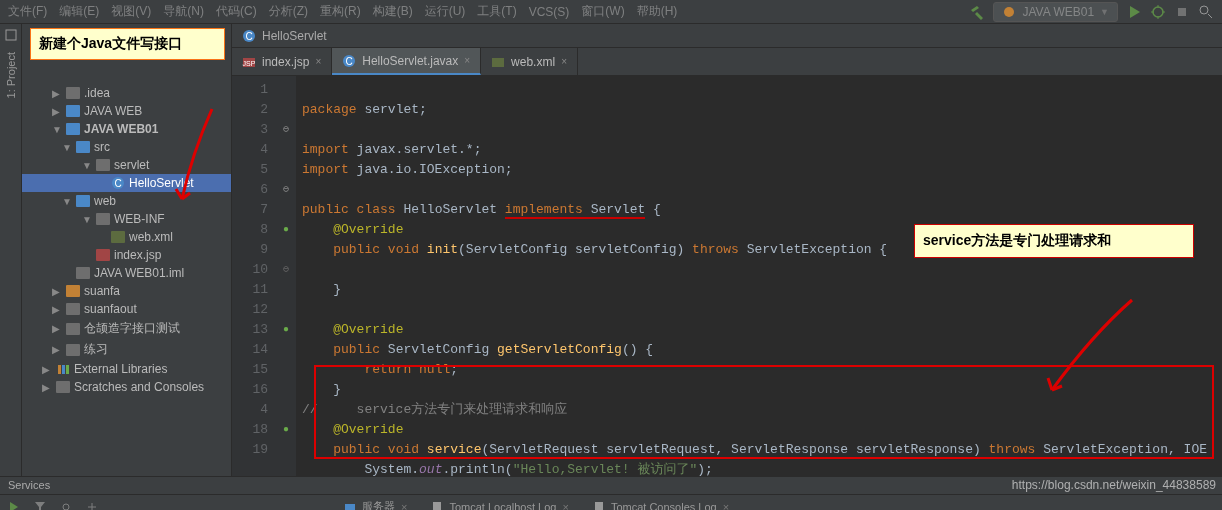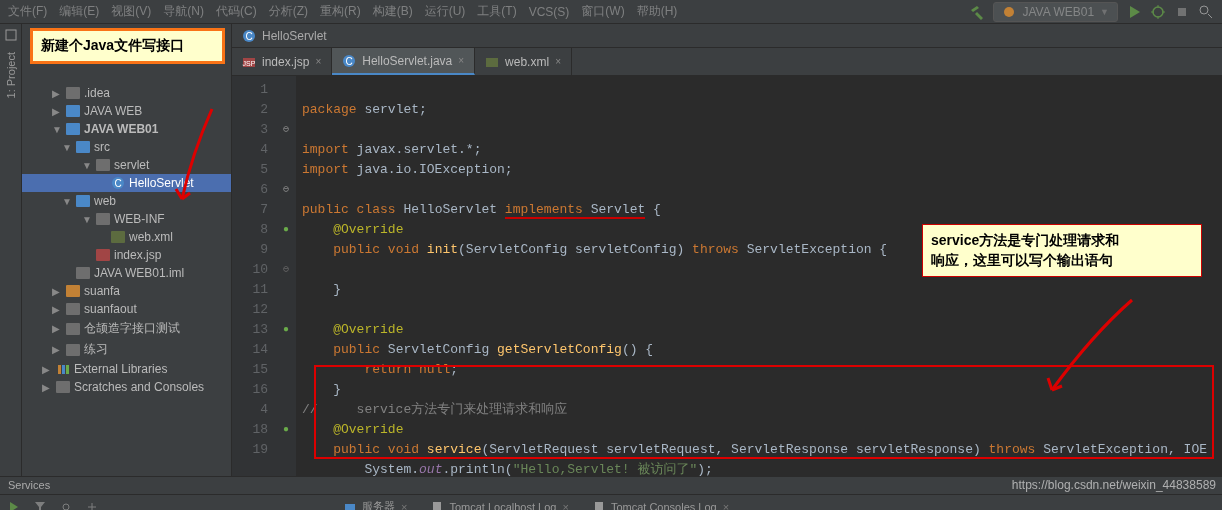--- a/index.html
+++ b/index.html
@@ -6,21 +6,21 @@
 body { font-family:"Segoe UI","Microsoft YaHei",Arial,sans-serif; font-size:12px; background:#3c3f41; color:#bbb; overflow:hidden; width:1222px; height:510px; position:relative; }
 .topbar { height:24px; background:#3c3f41; border-bottom:1px solid #2b2b2b; display:flex; align-items:center; padding:0 8px; gap:12px; color:#aaa; }
 .topbar span { opacity:.6; }
 .topbar-right { margin-left:auto; display:flex; align-items:center; gap:8px; }
 .hammer-run { display:flex; align-items:center; gap:6px; background:#4c5052; border:1px solid #555; border-radius:3px; padding:2px 8px; }
 .topbar-right .icon { width:16px; height:16px; opacity:.7; }
 .main { display:flex; height:452px; }
 .leftgut { width:22px; background:#3c3f41; border-right:1px solid #2b2b2b; display:flex; flex-direction:column; align-items:center; padding-top:4px; gap:10px; }
 .leftgut .v { writing-mode:vertical-rl; transform:rotate(180deg); font-size:11px; color:#999; }
 .sidebar { width:210px; background:#3c3f41; border-right:1px solid #2b2b2b; position:relative; }
-.note { position:absolute; top:4px; left:8px; width:195px; background:#ffffcc; border:3px solid #f97316; color:#000; font-size:14px; font-weight:bold; padding:6px 8px; z-index:5; }
+.note { position:absolute; top:4px; left:8px; width:195px; background:#ffffcc; border:1px solid #f97316; color:#000; font-size:14px; font-weight:bold; padding:6px 8px; z-index:5; }
 .tree { padding-top:60px; }
 .tree .item { display:flex; align-items:center; gap:4px; padding:2px 4px; white-space:nowrap; }
 .tree .item.sel { background:#4b6eaf; color:#fff; }
 .tree .ind0 { padding-left:20px; } .tree .ind1 { padding-left:30px; } .tree .ind2 { padding-left:40px; } .tree .ind3 { padding-left:60px; } .tree .ind4 { padding-left:75px; }
 .arr { display:inline-block; width:10px; color:#888; font-size:10px; }
 .fico { width:14px; height:12px; background:#8a7a5c; border-radius:1px; display:inline-block; }
 .fico.blue { background:#4a88c7; }
 .fico.orange { background:#c28135; }
 .fico.xml { background:#5c6b3f; }
 .fico.jsp { background:#a14545; }
@@ -32,21 +32,21 @@
 .tab { display:flex; align-items:center; gap:6px; padding:0 10px; color:#bbb; border-right:1px solid #2b2b2b; position:relative; }
 .tab.active { background:#515658; border-bottom:2px solid #4a88c7; }
 .tab .x { color:#888; font-size:10px; }
 .code-area { flex:1; display:flex; background:#2b2b2b; font-family:"Consolas","Courier New",monospace; font-size:13px; position:relative; overflow:hidden; }
 .gutter { width:44px; background:#313335; text-align:right; padding:4px 8px 0 0; color:#606366; line-height:20px; }
 .gut-ico { width:20px; background:#313335; padding-top:4px; line-height:20px; text-align:center; color:#666; font-size:10px; }
 .code { flex:1; padding:4px 9px 0 6px; line-height:20px; color:#a9b7c6; white-space:pre; }
 .kw { color:#cc7832; } .str { color:#6a8759; } .cm { color:#808080; } .ann { color:#bbb529; } .id { color:#ffc66d; } .field { color:#9876aa; font-style:italic; }
 .underline-red { border-bottom:2px solid #c90000; }
 .redbox { position:absolute; left:314px; top:365px; width:900px; height:94px; border:2px solid #d00; pointer-events:none; }
-.note2 { position:absolute; right:20px; top:224px; width:280px; background:#ffffcc; border:1px solid #c00; color:#000; font-size:14px; font-weight:bold; padding:6px 8px; line-height:1.4; z-index:6; }
+.note2 { position:absolute; right:28px; top:224px; width:280px; background:#ffffcc; border:1px solid #c00; color:#000; font-size:14px; font-weight:bold; padding:6px 8px; line-height:1.4; z-index:6; }
 .arrow1 { position:absolute; left:140px; top:80px; width:60px; height:110px; z-index:4; pointer-events:none; }
 .arrow2 { position:absolute; right:70px; top:295px; width:120px; height:110px; z-index:7; pointer-events:none; }
 .services { height:18px; background:#3c3f41; border-top:1px solid #2b2b2b; padding:2px 8px; color:#aaa; font-size:11px; }
 .bottombar { height:24px; background:#3c3f41; border-top:1px solid #2b2b2b; display:flex; align-items:center; gap:14px; padding:0 8px; color:#999; font-size:11px; }
 .bottombar .tbico { width:12px; height:12px; opacity:.7; }
 .bottom-tabs { display:flex; margin-left:220px; gap:0; }
 .bottom-tabs .bt { padding:0 12px; display:flex; align-items:center; gap:6px; }
 .watermark { position:absolute; right:6px; bottom:18px; color:#ccc; font-size:12px; opacity:.8; z-index:20; }
 svg { display:block; }
 </style>
@@ -224,21 +224,21 @@
             <text x="7" y="11" text-anchor="middle" fill="#fff" font-size="7">JSP</text>
           </svg>
           <span>index.jsp</span>
           <span class="x">×</span>
         </div>
         <div class="tab active">
           <svg width="14" height="14">
             <circle cx="7" cy="7" r="6" fill="#4a88c7"></circle>
             <text x="7" y="11" text-anchor="middle" fill="#fff" font-size="10">C</text>
           </svg>
-          <span>HelloServlet.java</span>
+          <span>HelloServlet.javax</span>
           <span class="x">×</span>
         </div>
         <div class="tab">
           <svg width="14" height="14">
             <rect x="1" y="3" width="12" height="9" fill="#5c6b3f"></rect>
           </svg>
           <span>web.xml</span>
           <span class="x">×</span>
         </div>
       </div>
@@ -305,21 +305,20 @@
     <span class="ann">@Override</span>
     <span class="kw">public void </span><span class="id">service</span><span>(ServletRequest servletRequest, ServletResponse servletResponse) </span><span class="kw">throws </span><span>ServletException, IOE</span>
         <span>System.</span><span class="field">out</span><span>.println(</span><span class="str">"Hello,Servlet! 被访问了"</span><span>);</span>
       </div>
     </div>
   </div>
 </div>
 
 <div class="note2">
   <div>service方法是专门处理请求和</div>
-    <div>响应，这里可以写个输出语句</div>
 </div>
 <svg class="arrow2" viewBox="0 0 120 110">
     <path d="M100 5 Q60 40 20 95" fill="none" stroke="#d00" stroke-width="3"></path>
     <path d="M20 95 l-4-12 M20 95 l10-4" fill="none" stroke="#d00" stroke-width="3"></path>
   </svg>
 <div class="redbox"></div>
 
 <div class="services">Services</div>
 <div class="bottombar">
   <svg class="tbico" viewBox="0 0 12 12">

